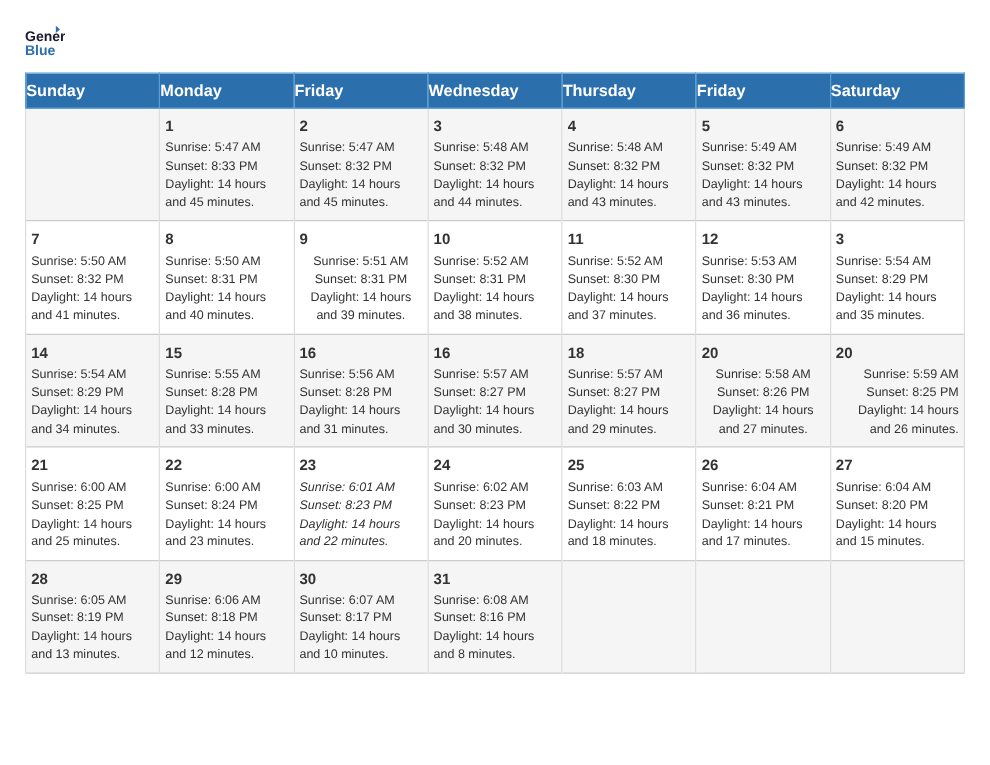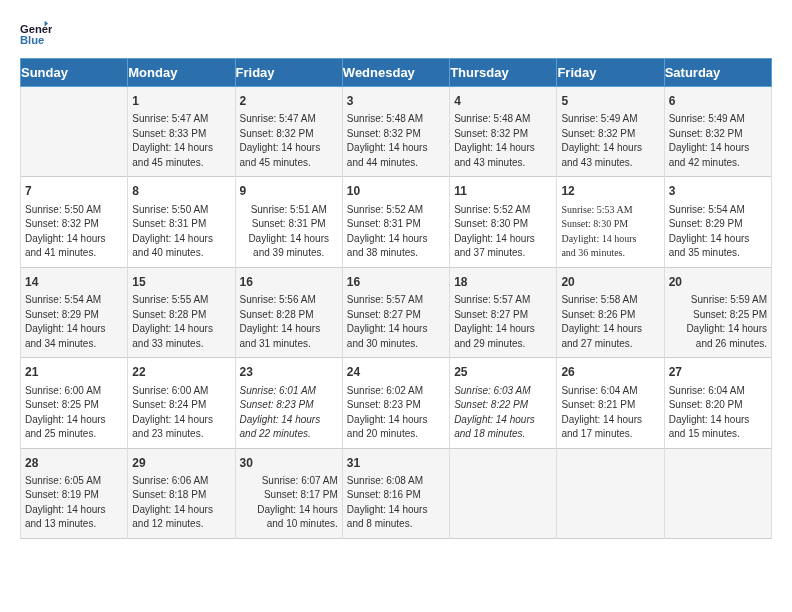--- a/index.html
+++ b/index.html
@@ -194,21 +194,21 @@
         </td>
         <td>
           <span class="day-num">11</span>
           <div class="cell-info" style="white-space: pre-line;">Sunrise: 5:52 AM
 Sunset: 8:30 PM
 Daylight: 14 hours
 and 37 minutes.</div>
         </td>
         <td>
           <span class="day-num">12</span>
-          <div class="cell-info" style="white-space: pre-line; font-family: Liberation Serif, serif;">Sunrise: 5:53 AM
+          <div class="cell-info" style="white-space: pre-line;">Sunrise: 5:53 AM
 Sunset: 8:30 PM
 Daylight: 14 hours
 and 36 minutes.</div>
         </td>
         <td>
           <span class="day-num">3</span>
           <div class="cell-info" style="white-space: pre-line;">Sunrise: 5:54 AM
 Sunset: 8:29 PM
 Daylight: 14 hours
 and 35 minutes.</div>
@@ -245,21 +245,21 @@
         </td>
         <td>
           <span class="day-num">18</span>
           <div class="cell-info" style="white-space: pre-line;">Sunrise: 5:57 AM
 Sunset: 8:27 PM
 Daylight: 14 hours
 and 29 minutes.</div>
         </td>
         <td>
           <span class="day-num">20</span>
-          <div class="cell-info" style="white-space: pre-line;">Sunrise: 5:58 AM
+          <div class="cell-info" style="white-space: pre-line; text-align: center;">Sunrise: 5:58 AM
 Sunset: 8:26 PM
 Daylight: 14 hours
 and 27 minutes.</div>
         </td>
         <td>
           <span class="day-num">20</span>
           <div class="cell-info" style="white-space: pre-line; text-align: right;">Sunrise: 5:59 AM
 Sunset: 8:25 PM
 Daylight: 14 hours
 and 26 minutes.</div>
@@ -289,21 +289,21 @@
         </td>
         <td>
           <span class="day-num">24</span>
           <div class="cell-info" style="white-space: pre-line;">Sunrise: 6:02 AM
 Sunset: 8:23 PM
 Daylight: 14 hours
 and 20 minutes.</div>
         </td>
         <td>
           <span class="day-num">25</span>
-          <div class="cell-info" style="white-space: pre-line; font-style: italic;">Sunrise: 6:03 AM
+          <div class="cell-info" style="white-space: pre-line;">Sunrise: 6:03 AM
 Sunset: 8:22 PM
 Daylight: 14 hours
 and 18 minutes.</div>
         </td>
         <td>
           <span class="day-num">26</span>
           <div class="cell-info" style="white-space: pre-line;">Sunrise: 6:04 AM
 Sunset: 8:21 PM
 Daylight: 14 hours
 and 17 minutes.</div>
@@ -326,21 +326,21 @@
         </td>
         <td>
           <span class="day-num">29</span>
           <div class="cell-info" style="white-space: pre-line;">Sunrise: 6:06 AM
 Sunset: 8:18 PM
 Daylight: 14 hours
 and 12 minutes.</div>
         </td>
         <td>
           <span class="day-num">30</span>
-          <div class="cell-info" style="white-space: pre-line; text-align: right;">Sunrise: 6:07 AM
+          <div class="cell-info" style="white-space: pre-line;">Sunrise: 6:07 AM
 Sunset: 8:17 PM
 Daylight: 14 hours
 and 10 minutes.</div>
         </td>
         <td>
           <span class="day-num">31</span>
           <div class="cell-info" style="white-space: pre-line;">Sunrise: 6:08 AM
 Sunset: 8:16 PM
 Daylight: 14 hours
 and 8 minutes.</div>

